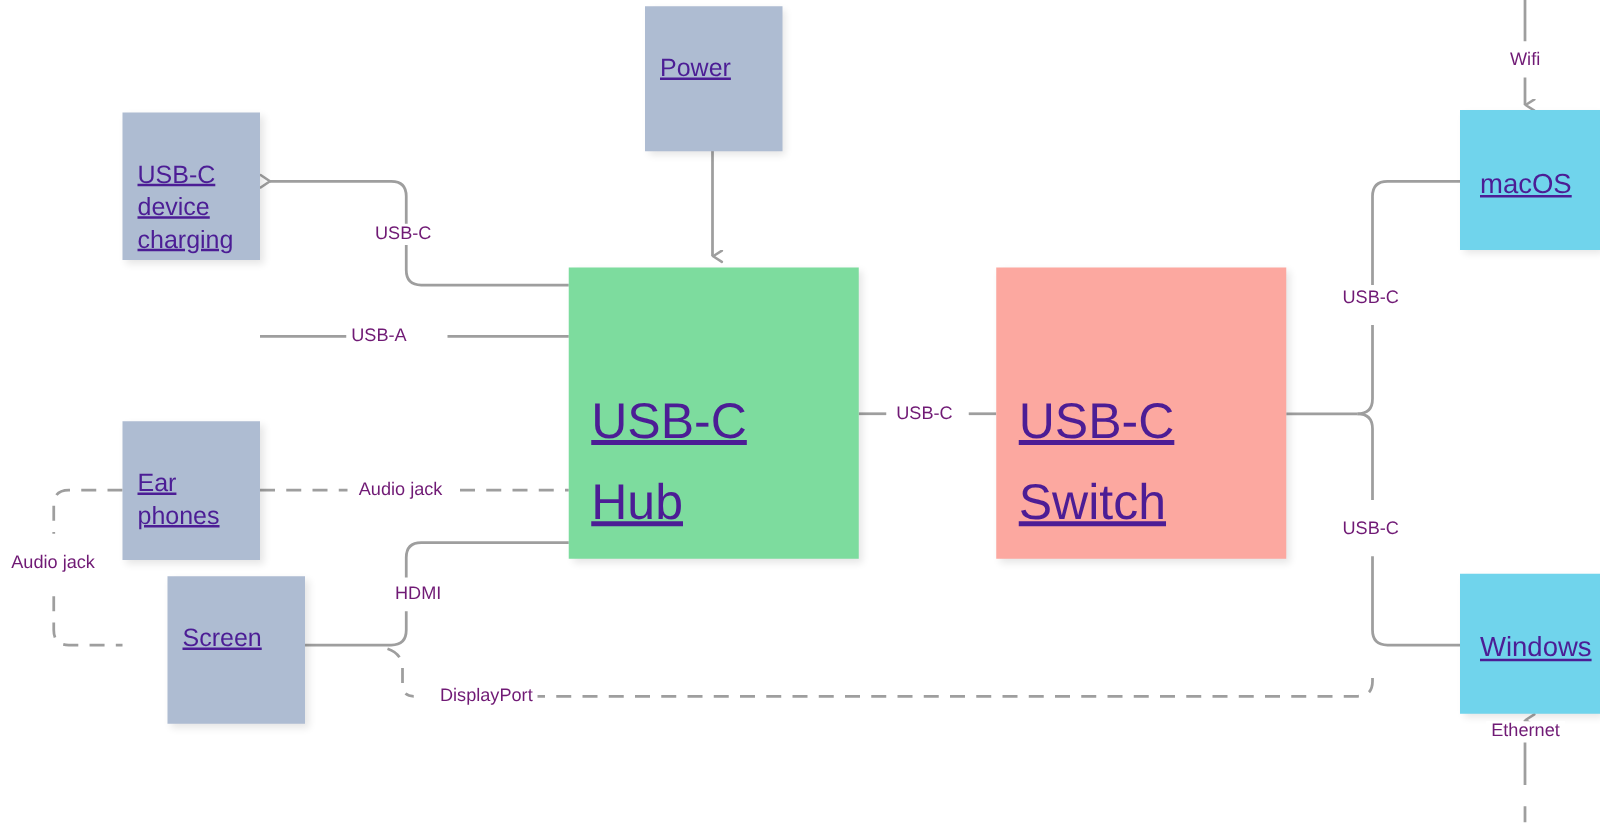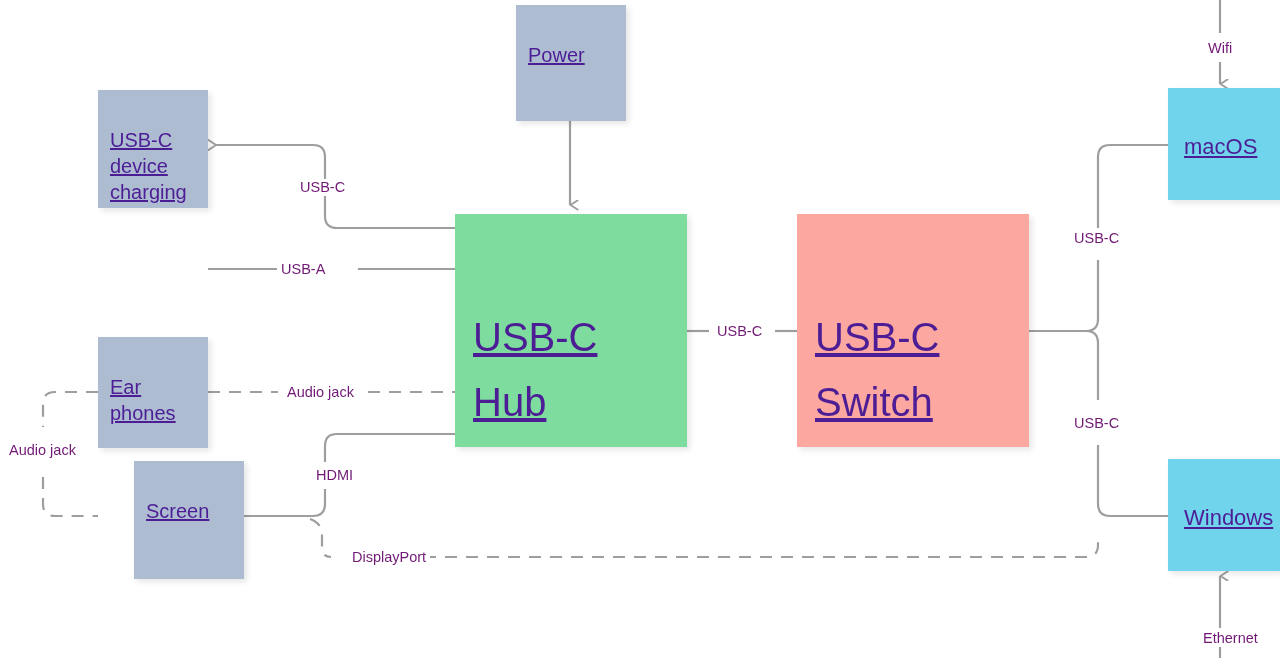--- a/index.html
+++ b/index.html
@@ -165,17 +165,17 @@
   </div>
 
   <div class="edge-label" style="left:1070px;top:415px;">
     <span>USB-C</span>
   </div>
 
   <div class="edge-label" style="left:1204px;top:40px;">
     <span>Wifi</span>
   </div>
 
-  <div class="edge-label" style="left:1189px;top:630px;margin-left:10px;">
+  <div class="edge-label" style="left:1189px;top:577px;">
     <span>Ethernet</span>
   </div>
 
 </div>
 
 </body></html>

